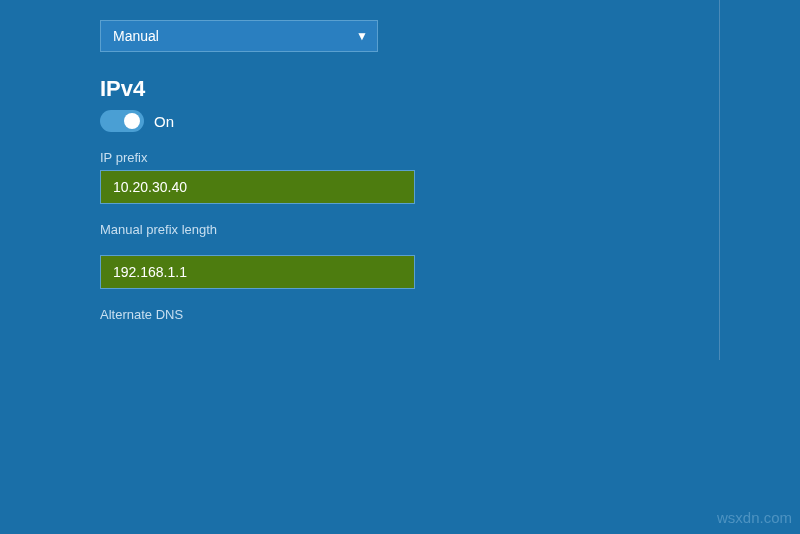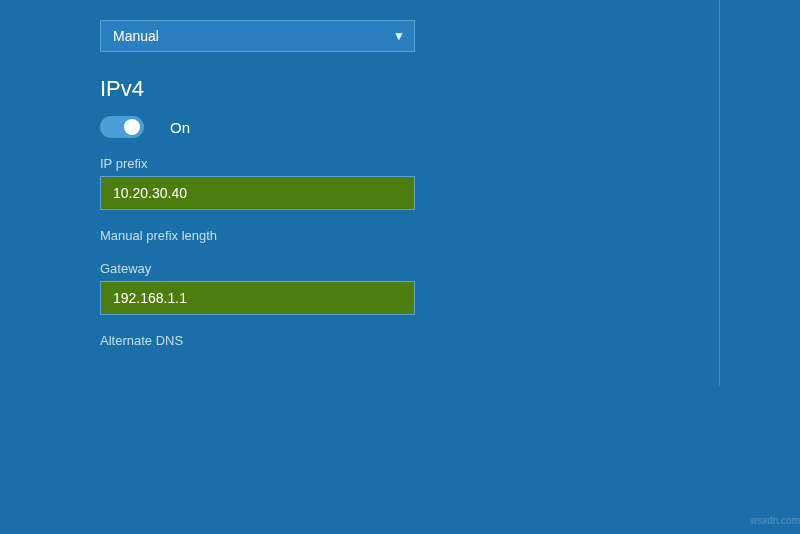--- a/index.html
+++ b/index.html
@@ -23,21 +23,21 @@
       position: relative;
     }
 
     
     .dropdown-wrapper {
       margin-bottom: 24px;
     }
 
     .dropdown-container {
       position: relative;
-      width: 315px;
+      width: 278px;
     }
 
     .dropdown-select {
       width: 100%;
       background-color: #2a7fc0;
       border: 1px solid #5aa0d0;
       color: #ffffff;
       padding: 7px 12px;
       font-size: 14px;
       appearance: none;
@@ -52,31 +52,31 @@
       top: 50%;
       transform: translateY(-50%);
       pointer-events: none;
       font-size: 12px;
       color: #ffffff;
     }
 
     
     .section-title {
       font-size: 22px;
-      font-weight: 400;
-      margin-bottom: 14px;
+      font-weight: 700;
+      margin-bottom: 8px;
       color: #ffffff;
     }
 
     
     .toggle-row {
       display: flex;
       align-items: center;
       margin-bottom: 18px;
-      gap: 26px;
+      gap: 10px;
     }
 
     .toggle-switch {
       width: 44px;
       height: 22px;
       background-color: #4a9fd4;
       border-radius: 11px;
       position: relative;
       cursor: pointer;
     }
@@ -126,22 +126,22 @@
       top: 0;
       width: 1px;
       height: 100%;
       background-color: #4a8ab8;
     }
 
     
     .watermark {
       position: absolute;
       bottom: 8px;
-      right: 0;
-      font-size: 10px;
+      right: 8px;
+      font-size: 15px;
       color: #5a9cc8;
       opacity: 0.8;
     }
   </style>
 </head>
 <body>
 
 <div class="main-container">
 
   <div class="dropdown-wrapper">
@@ -157,21 +157,21 @@
   <div class="section-title">IPv4</div>
 
   <div class="toggle-row">
     <div class="toggle-switch"></div>
     <span class="toggle-label">On</span>
   </div>
 
   <div id="fields-container">
   <div class="field-group"><div class="field-label">IP prefix</div><input type="text" class="field-input" value="10.20.30.40" style=""></div>
       <div class="field-group"><div class="field-label">Manual prefix length</div></div>
-      <div class="field-group"><div class="field-label">Gateway</div><input type="text" class="field-input" value="192.168.1.1" style=""></div>
+      <div class="field-group"><input type="text" class="field-input" value="192.168.1.1" style=""></div>
       <div class="field-group"><div class="field-label">Alternate DNS</div></div>
     </div>
 
   <div class="vertical-divider"></div>
 
 </div>
 
 <div class="watermark">wsxdn.com</div>
 
 </body></html>

